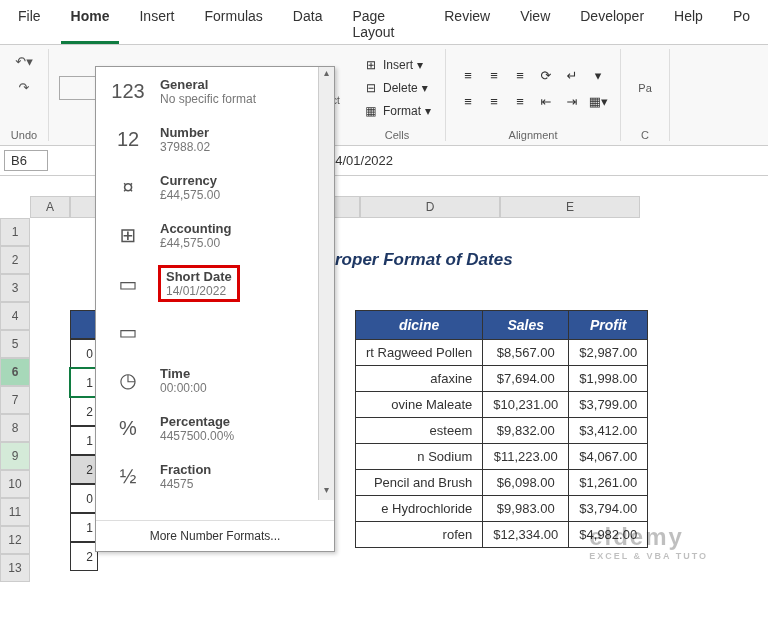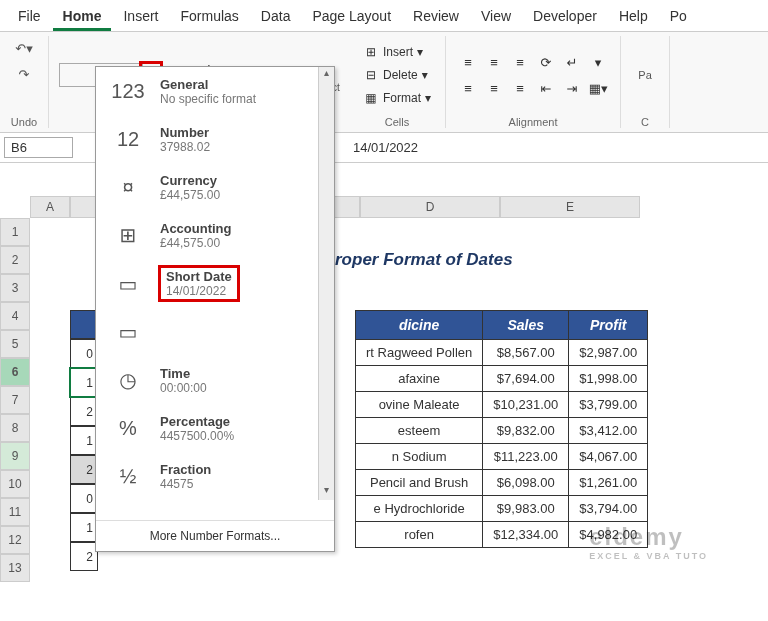--- a/index.html
+++ b/index.html
@@ -1,18 +1,18 @@
 <!DOCTYPE html>
 <html><head>
 <meta charset="utf-8">
 <style>
 * { box-sizing: border-box; margin: 0; padding: 0; font-family: 'Segoe UI', Tahoma, sans-serif; }
 body { background: #fff; width: 768px; height: 621px; overflow: hidden; font-size: 13px; color: #333; }
 
-.ribbon-tabs { display: flex; gap: 2px; padding: 4px 8px 0; border-bottom: 1px solid #ccc; font-size: 14px; text-align: center; }
+.ribbon-tabs { display: flex; gap: 10px; padding: 4px 8px 0; border-bottom: 1px solid #ccc; font-size: 14px; }
 .ribbon-tab { padding: 4px 10px; cursor: pointer; }
 .ribbon-tab.active { font-weight: 600; border-bottom: 3px solid #107c41; }
 
 .ribbon { display: flex; padding: 4px 0; border-bottom: 1px solid #ccc; background: #f8f8f8; }
 .ribbon-group { display: flex; flex-direction: column; padding: 0 10px; border-right: 1px solid #ddd; }
 .ribbon-controls { display: flex; gap: 4px; align-items: center; min-height: 78px; }
 .ribbon-label { font-size: 11px; text-align: center; color: #666; padding-top: 2px; }
 
 .undo-btn, .icon-btn { width: 28px; height: 24px; display: inline-flex; align-items: center; justify-content: center; color: #555; }
 .format-box { display: inline-flex; align-items: center; border: 1px solid #aaa; height: 24px; }
@@ -20,21 +20,21 @@
 .format-box .drop { width: 18px; height: 22px; display: flex; align-items: center; justify-content: center; border-left: 1px solid #aaa; cursor: pointer; outline: 3px solid #d90000; outline-offset: 0; }
 
 .mini-stack { display: flex; flex-direction: column; gap: 1px; }
 .mini-btn { height: 22px; display: flex; align-items: center; gap: 4px; padding: 0 4px; font-size: 12px; }
 .mini-btn .ic { width: 16px; text-align: center; }
 
 .align-grid { display: grid; grid-template-columns: repeat(6, 24px); grid-template-rows: repeat(2, 24px); gap: 2px; }
 .align-cell { display: flex; align-items: center; justify-content: center; }
 
 .name-row { display: flex; align-items: center; border-bottom: 1px solid #ccc; padding: 4px; }
-.name-box { width: 69px; border: 1px solid #aaa; padding: 2px 6px; font-size: 13px; }
+.name-box { width: 44px; border: 1px solid #aaa; padding: 2px 6px; font-size: 13px; }
 .formula-val { padding: 2px 10px; }
 
 .grid-area { display: flex; }
 .rowhdrs { display: flex; flex-direction: column; width: 30px; }
 .rowhdr { height: 28px; background: #e6e6e6; border: 1px solid #ccc; display: flex; align-items: center; justify-content: center; font-size: 12px; color: #555; }
 .rowhdr.sel { background: #a7d8b9; font-weight: 600; }
 .rowhdr.hi { background: #d4ead8; }
 .colhdr { background: #e6e6e6; border: 1px solid #ccc; display: flex; align-items: center; justify-content: center; height: 22px; font-size: 12px; color: #555; }
 
 .dropdown { position: absolute; left: 95px; top: 66px; width: 240px; background: #fff; border: 1px solid #999; box-shadow: 2px 2px 4px rgba(0,0,0,0.2); z-index: 100; }
@@ -54,21 +54,21 @@
 .left-col { position: absolute; left: 70px; top: 310px; }
 .lc-head { width: 28px; height: 29px; background: #305496; border: 1px solid #333; }
 .lc-cell { width: 28px; height: 29px; border: 1px solid #333; background: #fff; display: flex; align-items: center; justify-content: flex-end; padding-right: 4px; font-size: 12px; }
 .lc-cell.sel { outline: 2px solid #107c41; outline-offset: -1px; }
 .lc-cell.hi { background: #d9d9d9; }
 
 .table-area { position: absolute; left: 355px; top: 310px; }
 .tbl { border-collapse: collapse; }
 .tbl th { background: #305496; color: #fff; padding: 6px 14px; border: 1px solid #333; font-style: italic; font-size: 14px; }
 .tbl td { border: 1px solid #333; padding: 5px 10px; font-size: 13px; }
-.tbl td.med { text-align: center; }
+.tbl td.med { text-align: right; }
 .tbl td.num { text-align: center; }
 
 .watermark { position: absolute; right: 60px; bottom: 60px; font-size: 24px; font-weight: 700; color: rgba(16,124,65,0.25); letter-spacing: 1px; }
 .watermark span { font-size: 9px; display: block; color: rgba(0,0,0,0.25); letter-spacing: 2px; }
 </style>
 </head>
 <body>
 
 <div class="ribbon-tabs" id="tabs">
     <span class="ribbon-tab">File</span>

